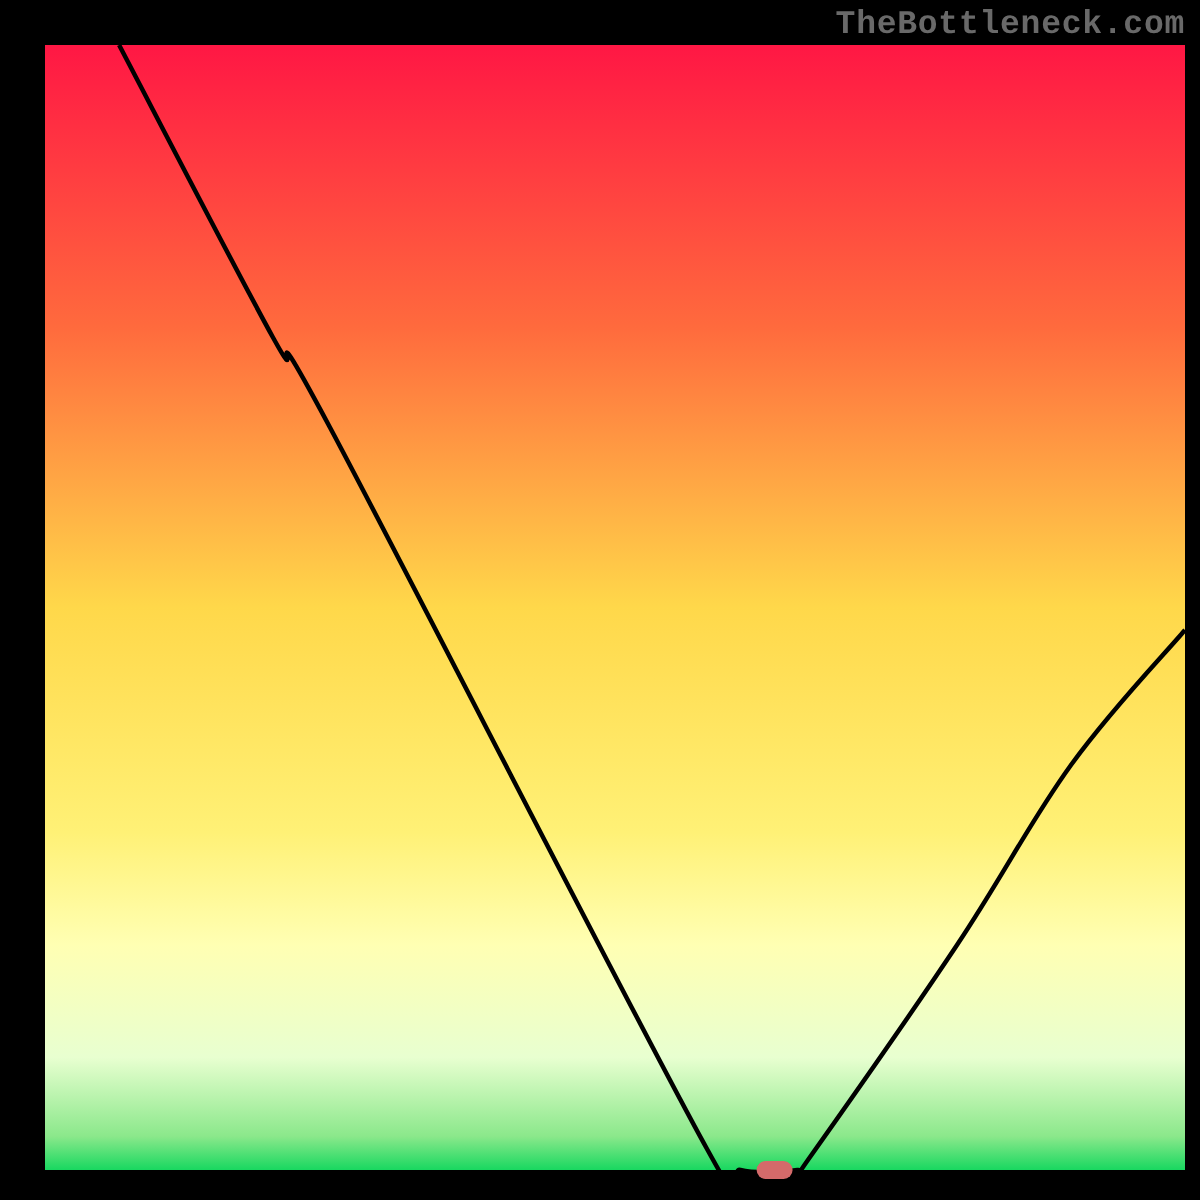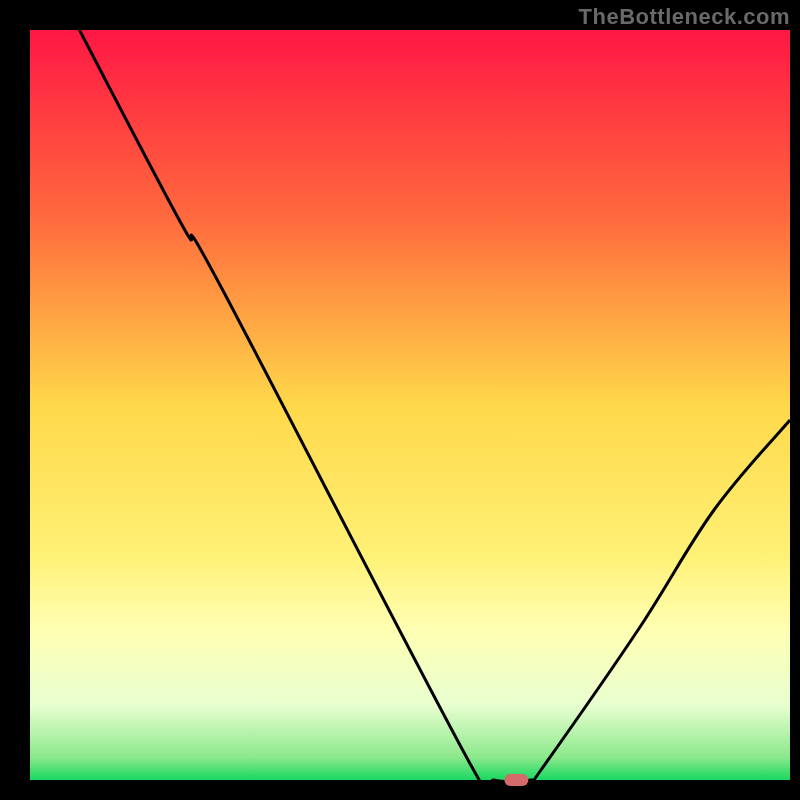--- a/index.html
+++ b/index.html
@@ -7,20 +7,21 @@
     padding: 0;
     width: 800px;
     height: 800px;
     background: #000;
     font-family: Arial, Helvetica, sans-serif;
   }
   .frame {
     position: relative;
     width: 800px;
     height: 688px;
+    font-family: Liberation Mono, monospace;
   }
   .watermark {
     position: absolute;
     top: 4px;
     right: 10px;
     color: #696969;
     font-size: 22px;
     font-weight: bold;
     letter-spacing: 0.5px;
     z-index: 5;

